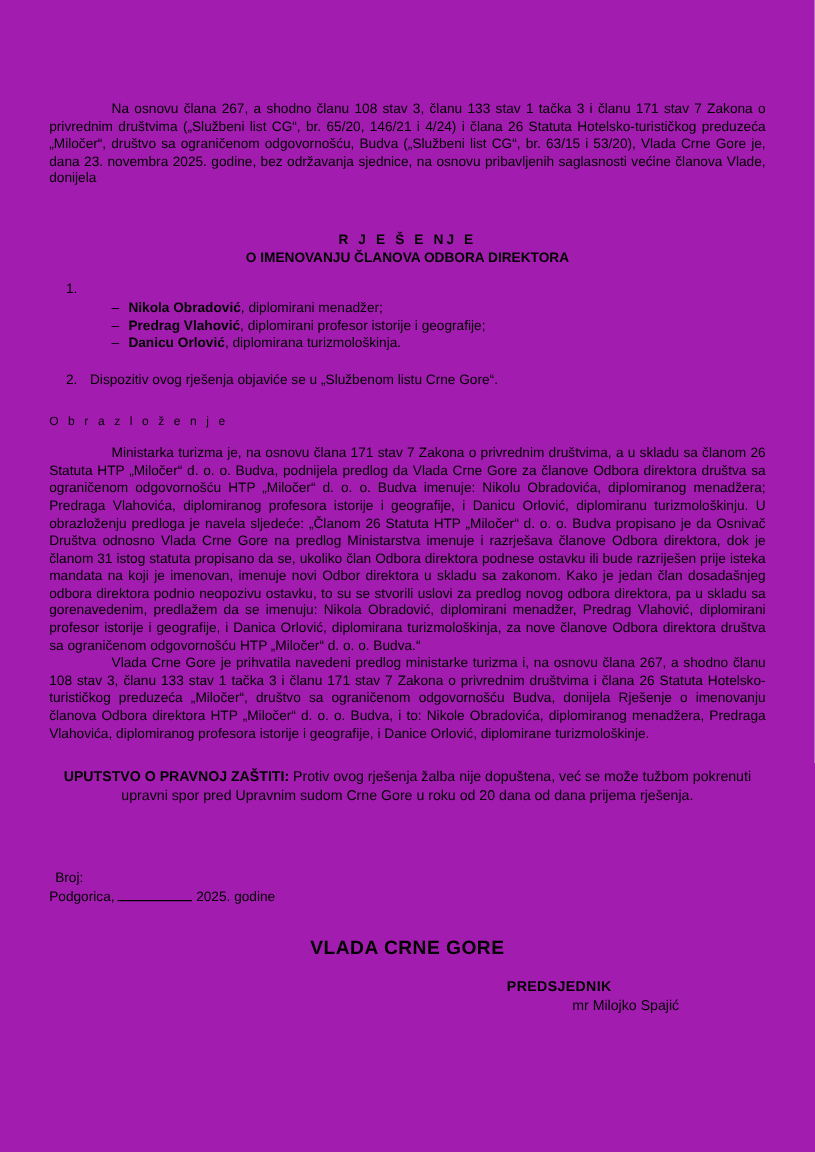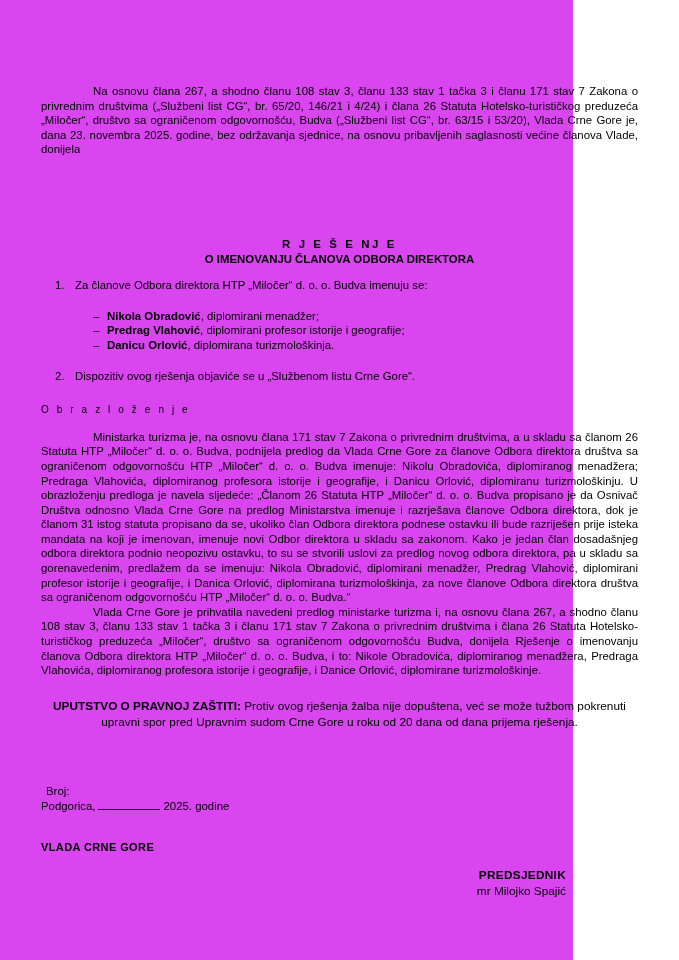--- a/index.html
+++ b/index.html
@@ -12,23 +12,23 @@
     width: 679px;
     height: 960px;
     font-family: "Liberation Sans", sans-serif;
     color: #000000;
     overflow: hidden;
     position: relative;
   }
   .page {
     position: absolute;
     left: 0; top: 0;
-    width: 573px;
+    width: 679px;
     height: 960px;
-    background: #d946ef;
+    background: #a21caf;
   }
   .content {
     position: absolute;
     left: 41px;
     top: 84px;
     width: 597px;
   }
   p {
     margin: 0;
     font-size: 11.4px;
@@ -45,21 +45,20 @@
     margin-top: 20px;
     text-align: center;
   }
   .title-line {
     font-size: 11.4px;
     font-weight: bold;
     line-height: 14.6px;
   }
   .title-spaced {
     letter-spacing: 2.6px;
-    margin-top: 44px;
   }
 
   
   .num-list {
     margin: 0;
     padding: 0;
     list-style: none;
   }
   .num-item {
     position: relative;
@@ -122,36 +121,35 @@
     display: inline-block;
     border-bottom: 1px solid #000;
     width: 62px;
     height: 0.7em;
     margin: 0 3px;
     vertical-align: baseline;
   }
 
   
   .sig-gov {
-    text-align: left;
-    font-size: 11px;
+    text-align: center;
+    font-size: 16px;
     font-weight: bold;
     letter-spacing: 0.4px;
   }
   .sig-block {
     text-align: center;
     width: 200px;
     margin-left: 325px;
   }
   .sig-title {
     font-size: 11.8px;
     font-weight: bold;
     letter-spacing: 0.3px;
     line-height: 16px;
-    text-align: right;
   }
   .sig-name {
     font-size: 11.8px;
     line-height: 16px;
     text-align: right;
   }
   .sp-12 { height: 12px; }
   .sp-14 { height: 14px; }
   .sp-16 { height: 16px; }
   .sp-20 { height: 20px; }
@@ -169,21 +167,20 @@
     <div class="title-block">
       <div class="sp-16"></div>
       <div class="title-line title-spaced">R J E Š E NJ E</div>
       <div class="title-line">O IMENOVANJU ČLANOVA ODBORA DIREKTORA</div>
       <div class="sp-12"></div>
     </div>
 
     <ul class="num-list">
       <li class="num-item">
         <span class="num-marker">1.</span>
-        <span>Za članove Odbora direktora HTP „Miločer“ d. o. o. Budva imenuju se:</span>
       </li>
     </ul>
 
     <div class="sp-16"></div>
 
     <ul class="dash-list">
       <li class="dash-item">
         <span class="dash-marker">–</span>
         <span class="person-name">Nikola Obradović</span><span>, diplomirani menadžer;</span>
       </li>

